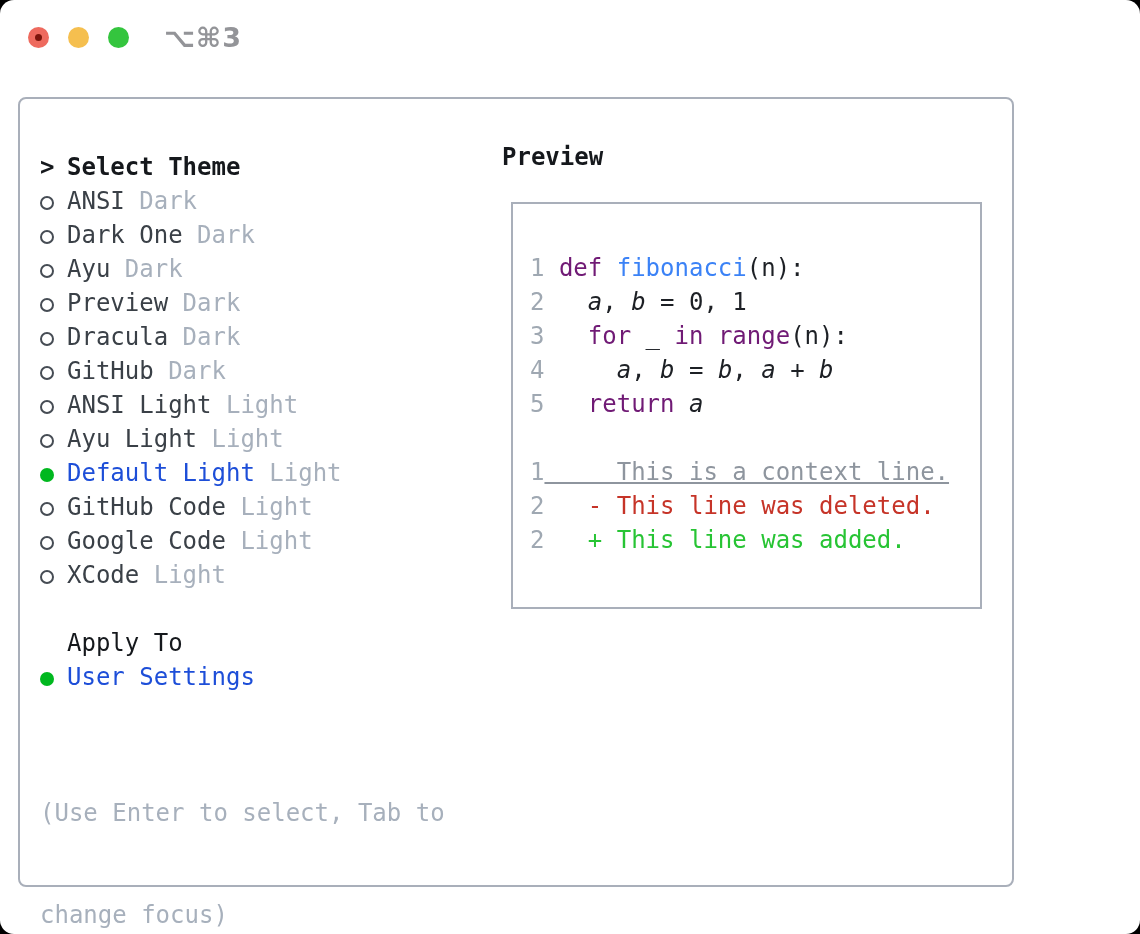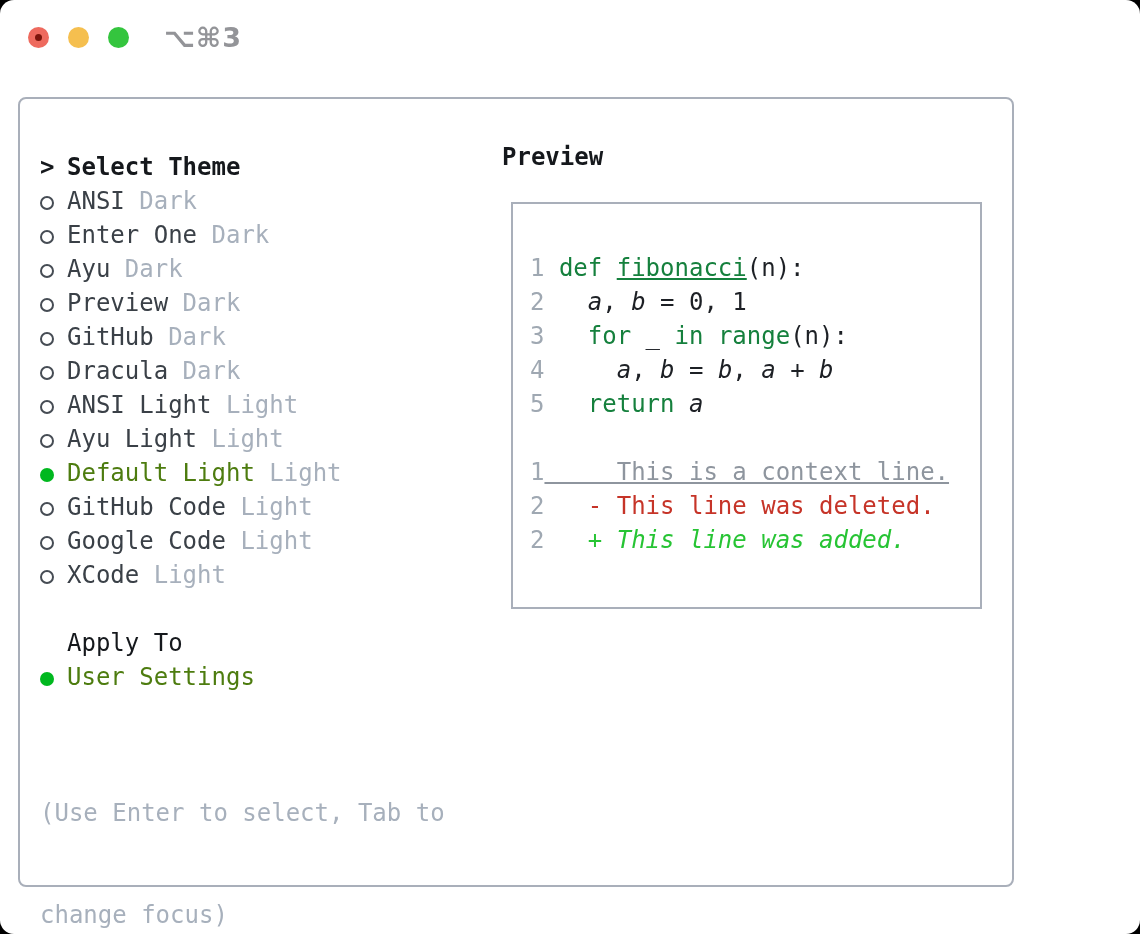--- a/index.html
+++ b/index.html
@@ -26,39 +26,39 @@
   
   .left { position:absolute; left:20px; top:51px; width:450px; }
   .row { line-height:34px; white-space:pre; }
   .marker { display:inline-block; width:27px; }
   .circle { display:inline-block; width:14px; height:14px; border-radius:50%;
             border:2px solid #464c54; vertical-align:-1px; }
   .circle.filled { border:none; background:#00b81f; }
   .prompt { display:inline-block; width:27px; font-weight:700; color:#15181c; }
   .heading { font-weight:700; color:#15181c; }
   .name { color:#3a4047; }
-  .name.selected { color:#4d7c0f; }
+  .name.selected { color:#1d4ed8; }
   .suffix { color:#a7b0bc; }
   .section-title { color:#15181c; }
   .spacer { height:34px; }
   .hint { color:#a7b0bc; line-height:34px; white-space:pre; }
   
   .preview-title { position:absolute; left:482px; top:41px; line-height:34px;
                    font-weight:700; color:#15181c; }
   .preview-box { position:absolute; left:491px; top:103px; width:471px; height:407px;
                  border:2px solid #a9afba; background:#fff; padding:47px 0 0 17px; }
   .codeline { line-height:34px; white-space:pre; min-height:34px; }
   .tok-ln  { color:#9fa8b2; }
-  .tok-kw  { color:#15803d; }
-  .tok-fn  { color:#15803d;text-decoration:underline; }
+  .tok-kw  { color:#701a75; }
+  .tok-fn  { color:#3b82f6; }
   .tok-pl  { color:#1d2025; }
   .tok-var { color:#1d2025; font-style:italic; }
   .tok-ctx { color:#8e959e;text-decoration:underline; }
   .tok-del { color:#c63428; }
-  .tok-add { color:#27c434;font-style:italic; }
+  .tok-add { color:#27c434; }
 </style>
 </head>
 <body>
 
 <div class="window">
 
   <div class="titlebar">
     <span class="dot red">
         <span class="inner"></span>
       </span>
@@ -67,25 +67,25 @@
     <span class="shortcut">⌥⌘3</span>
   </div>
 
   <div class="panel">
 
     <div class="left">
       <div class="row"><span class="prompt">&gt;</span><span class="heading">Select Theme</span></div>
 
       <div id="theme-list">
           <div class="row"><span class="marker"><span class="circle"></span></span><span class="name">ANSI</span><span class="suffix"> Dark</span></div>
-          <div class="row"><span class="marker"><span class="circle"></span></span><span class="name">Enter One</span><span class="suffix"> Dark</span></div>
+          <div class="row"><span class="marker"><span class="circle"></span></span><span class="name">Dark One</span><span class="suffix"> Dark</span></div>
           <div class="row"><span class="marker"><span class="circle"></span></span><span class="name">Ayu</span><span class="suffix"> Dark</span></div>
           <div class="row"><span class="marker"><span class="circle"></span></span><span class="name">Preview</span><span class="suffix"> Dark</span></div>
+          <div class="row"><span class="marker"><span class="circle"></span></span><span class="name">Dracula</span><span class="suffix"> Dark</span></div>
           <div class="row"><span class="marker"><span class="circle"></span></span><span class="name">GitHub</span><span class="suffix"> Dark</span></div>
-          <div class="row"><span class="marker"><span class="circle"></span></span><span class="name">Dracula</span><span class="suffix"> Dark</span></div>
           <div class="row"><span class="marker"><span class="circle"></span></span><span class="name">ANSI Light</span><span class="suffix"> Light</span></div>
           <div class="row"><span class="marker"><span class="circle"></span></span><span class="name">Ayu Light</span><span class="suffix"> Light</span></div>
           <div class="row"><span class="marker"><span class="circle filled"></span></span><span class="name selected">Default Light</span><span class="suffix"> Light</span></div>
           <div class="row"><span class="marker"><span class="circle"></span></span><span class="name">GitHub Code</span><span class="suffix"> Light</span></div>
           <div class="row"><span class="marker"><span class="circle"></span></span><span class="name">Google Code</span><span class="suffix"> Light</span></div>
           <div class="row"><span class="marker"><span class="circle"></span></span><span class="name">XCode</span><span class="suffix"> Light</span></div>
         </div>
 
       <div class="spacer"></div>
 

